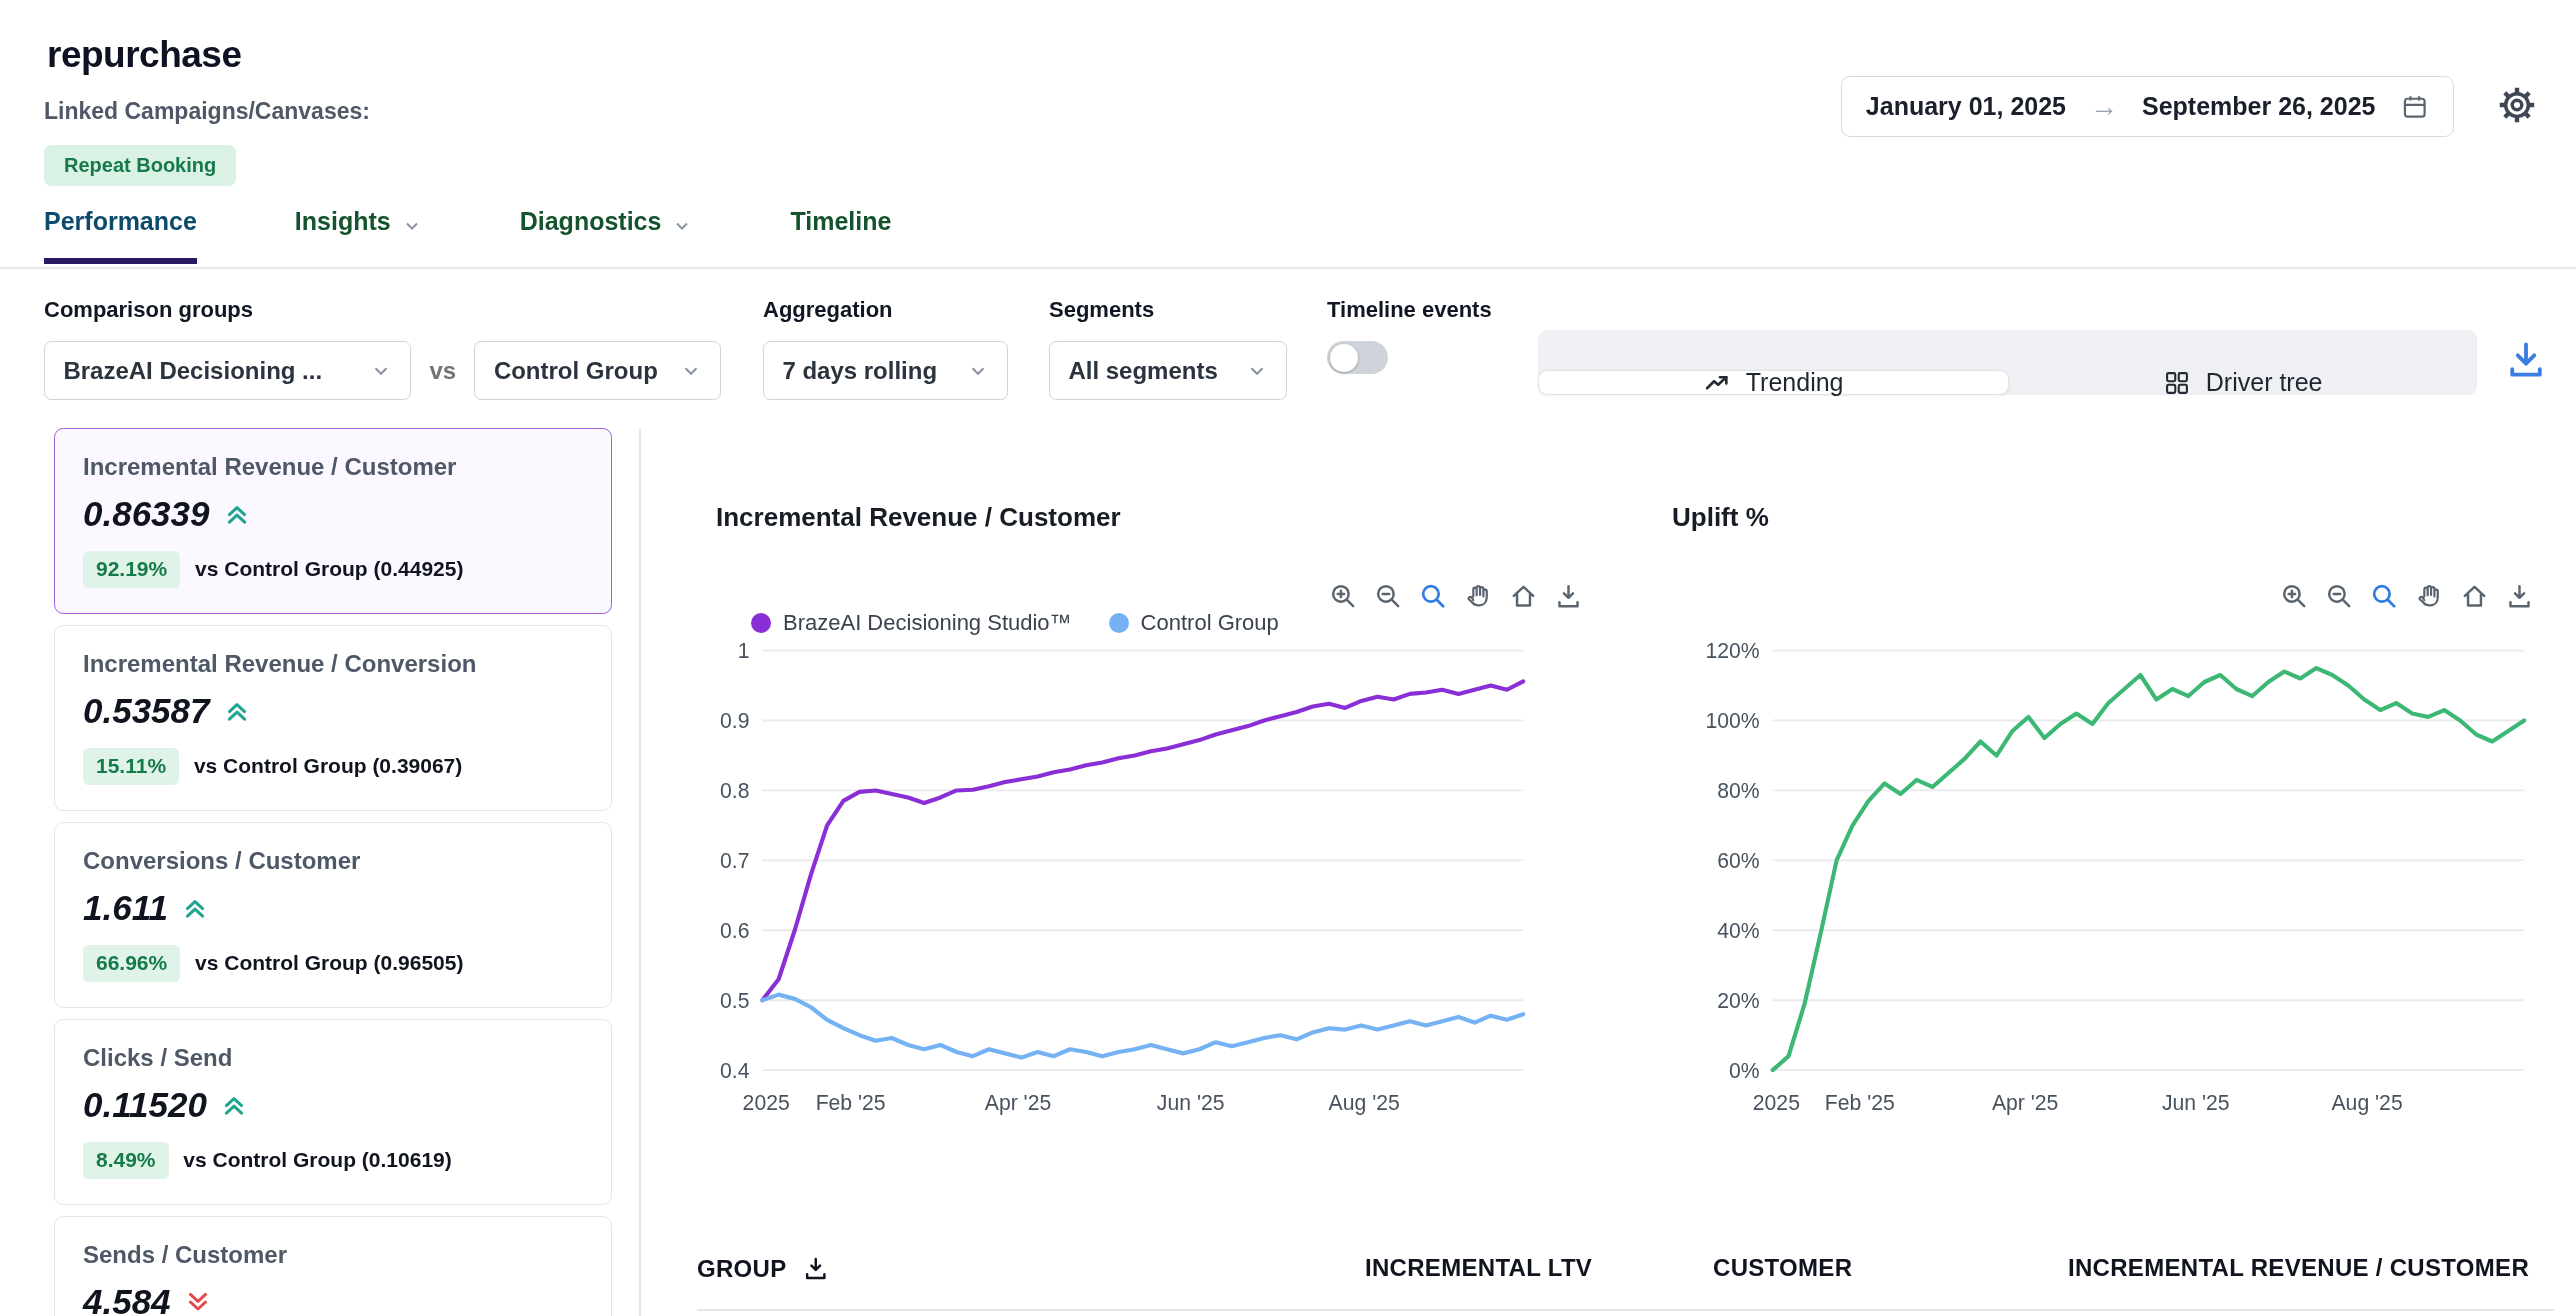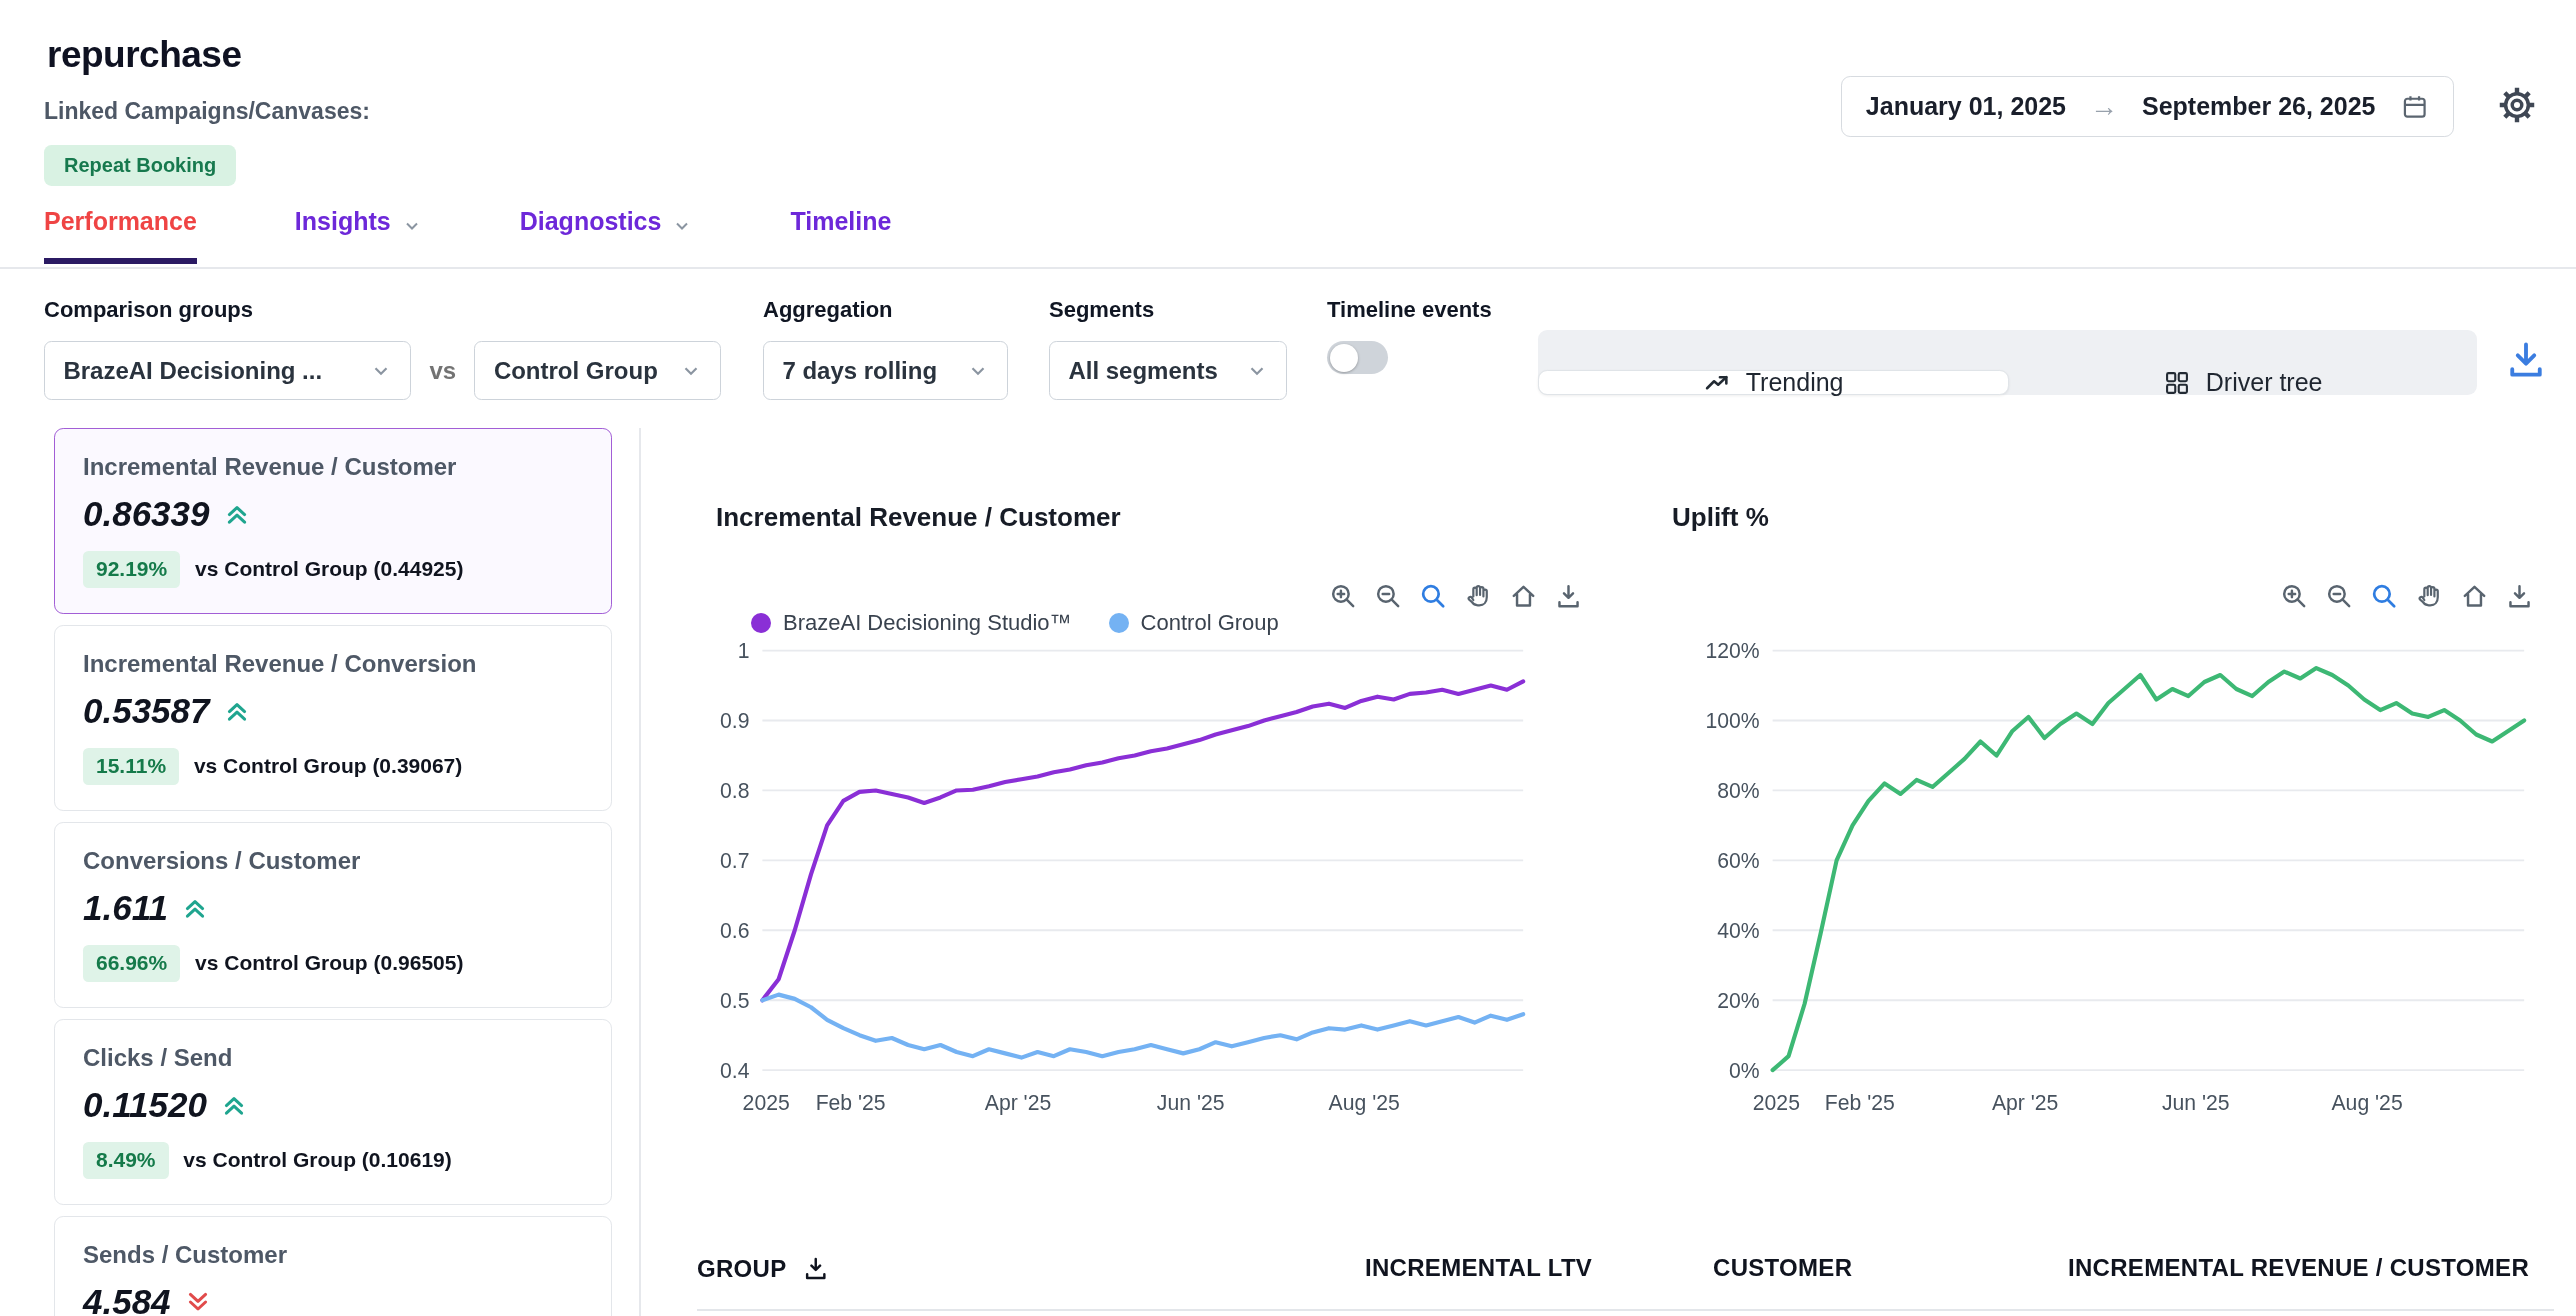--- a/index.html
+++ b/index.html
@@ -16,23 +16,23 @@
          padding:9.2px 20px;border-radius:7.4px;}
   .daterange{position:absolute;right:122px;top:76px;height:59px;border:1.8px solid #d7dbe0;
              border-radius:9.2px;display:flex;align-items:center;gap:24px;padding:0 24px;
              font-size:25px;font-weight:700;color:#1a1f2b;cursor:pointer;}
   .daterange .arrow{color:#98a1ac;font-size:28px;font-weight:400;}
   .icon24{display:inline-block;vertical-align:middle;}
   .gear{position:absolute;right:37px;top:83px;width:44px;height:44px;cursor:pointer;}
 
   
   .tabs{position:absolute;left:44px;top:207px;display:flex;gap:98px;}
-  .tab{font-size:25px;font-weight:700;color:#6d28d9;padding-bottom:22px;display:flex;
+  .tab{font-size:25px;font-weight:700;color:#14532d;padding-bottom:22px;display:flex;
        align-items:flex-start;gap:11px;cursor:pointer;}
-  .tab.active{color:#ef4444;border-bottom:6.5px solid var(--tab-active,#2b1a63);text-align:center;}
+  .tab.active{color:#0c4a6e;border-bottom:6.5px solid var(--tab-active,#2b1a63);text-align:center;}
   .tab .chev{margin-top:9.2px;}
   .hdiv{position:absolute;left:0;top:267px;width:2576px;height:1.8px;background:#e6e8ec;}
 
   
   .filterbar{position:absolute;left:44px;top:297px;width:2532px;height:129px;}
   .fgroup{position:absolute;top:0;}
   .flabel{font-size:22px;font-weight:700;color:#101623;margin-bottom:18.4px;}
   .fcontrols{display:flex;align-items:center;}
   .dd{box-sizing:border-box;height:59px;border:1.8px solid #cdd3da;border-radius:7.4px;
       display:flex;align-items:center;justify-content:space-between;padding:0 18.4px;

